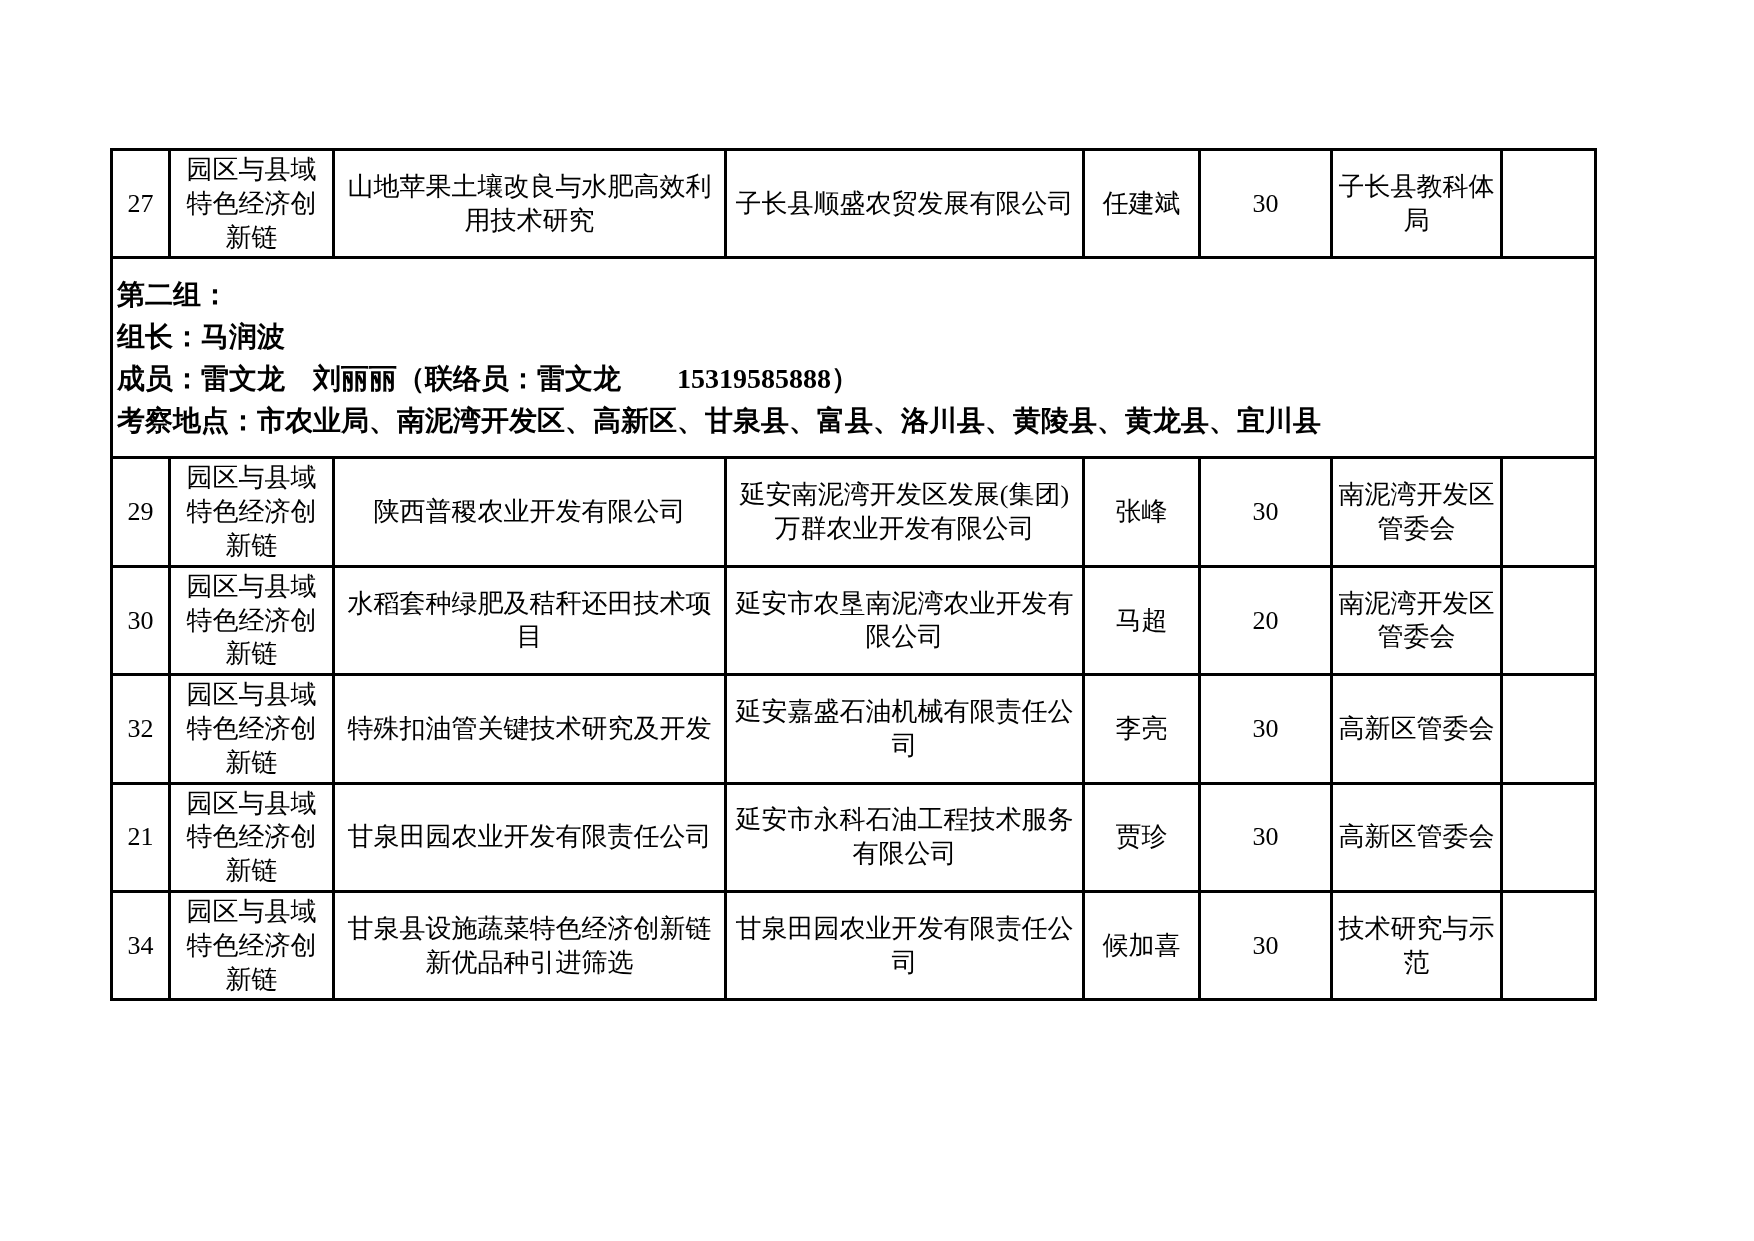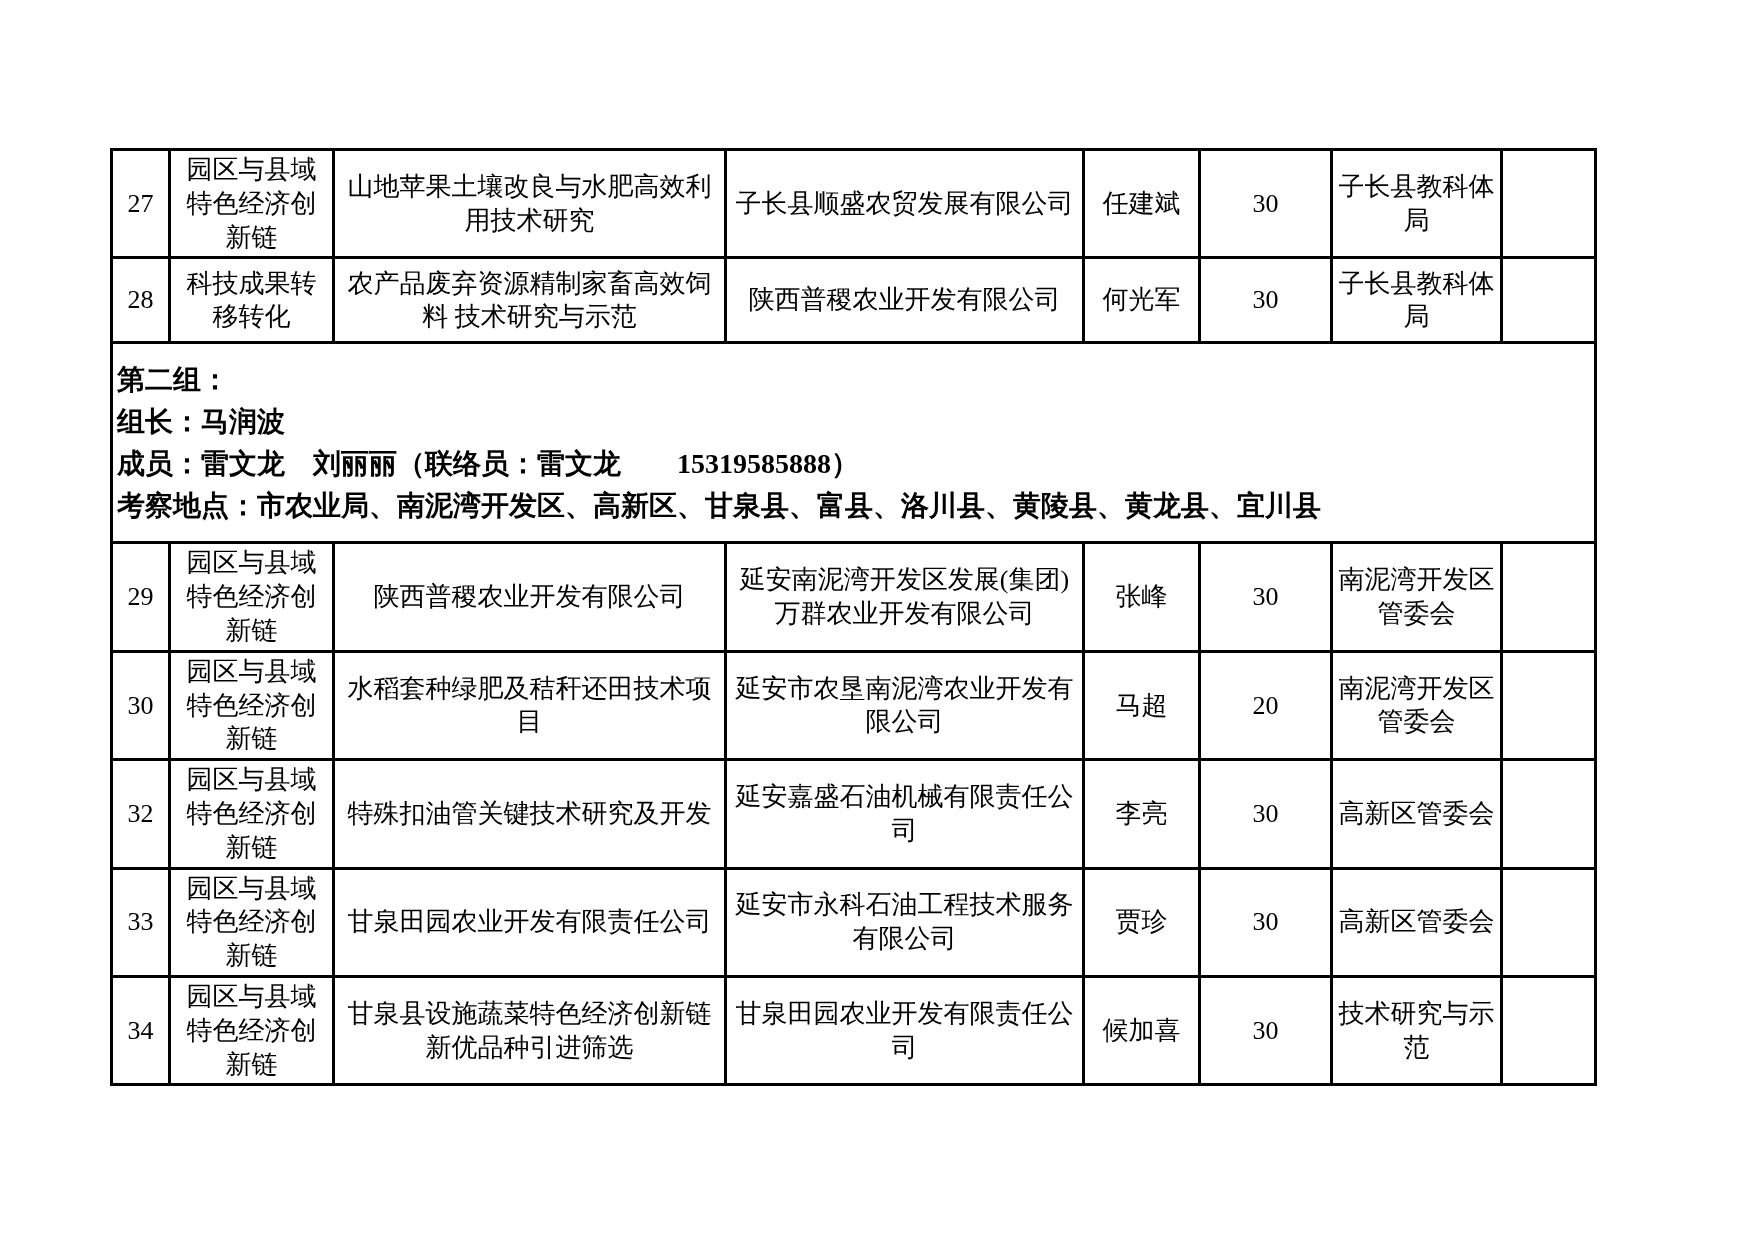--- a/index.html
+++ b/index.html
@@ -71,30 +71,20 @@
     <tr class="r-27">
       <td>27</td>
       <td>园区与县域特色经济创新链</td>
       <td>山地苹果土壤改良与水肥高效利用技术研究</td>
       <td>子长县顺盛农贸发展有限公司</td>
       <td>任建斌</td>
       <td>30</td>
       <td>子长县教科体局</td>
       <td></td>
     </tr>
-    <tr class="r-28">
-      <td>28</td>
-      <td>科技成果转移转化</td>
-      <td>农产品废弃资源精制家畜高效饲料 技术研究与示范</td>
-      <td>陕西普稷农业开发有限公司</td>
-      <td>何光军</td>
-      <td>30</td>
-      <td>子长县教科体局</td>
-      <td></td>
-    </tr>
     <tr class="r-sec">
       <td class="section-cell" colspan="8">
         <div class="section-line">第二组：</div>
         <div class="section-line">组长：马润波</div>
         <div class="section-line">成员：雷文龙　刘丽丽（联络员：雷文龙　　15319585888）</div>
         <div class="section-line">考察地点：市农业局、南泥湾开发区、高新区、甘泉县、富县、洛川县、黄陵县、黄龙县、宜川县</div>
       </td>
     </tr>
     <tr class="r-29">
       <td>29</td>
@@ -120,21 +110,21 @@
       <td>32</td>
       <td>园区与县域特色经济创新链</td>
       <td>特殊扣油管关键技术研究及开发</td>
       <td>延安嘉盛石油机械有限责任公司</td>
       <td>李亮</td>
       <td>30</td>
       <td>高新区管委会</td>
       <td></td>
     </tr>
     <tr class="r-33">
-      <td>33</td>
+      <td>21</td>
       <td>园区与县域特色经济创新链</td>
       <td>甘泉田园农业开发有限责任公司</td>
       <td>延安市永科石油工程技术服务有限公司</td>
       <td>贾珍</td>
       <td>30</td>
       <td>高新区管委会</td>
       <td></td>
     </tr>
     <tr class="r-34">
       <td>34</td>

